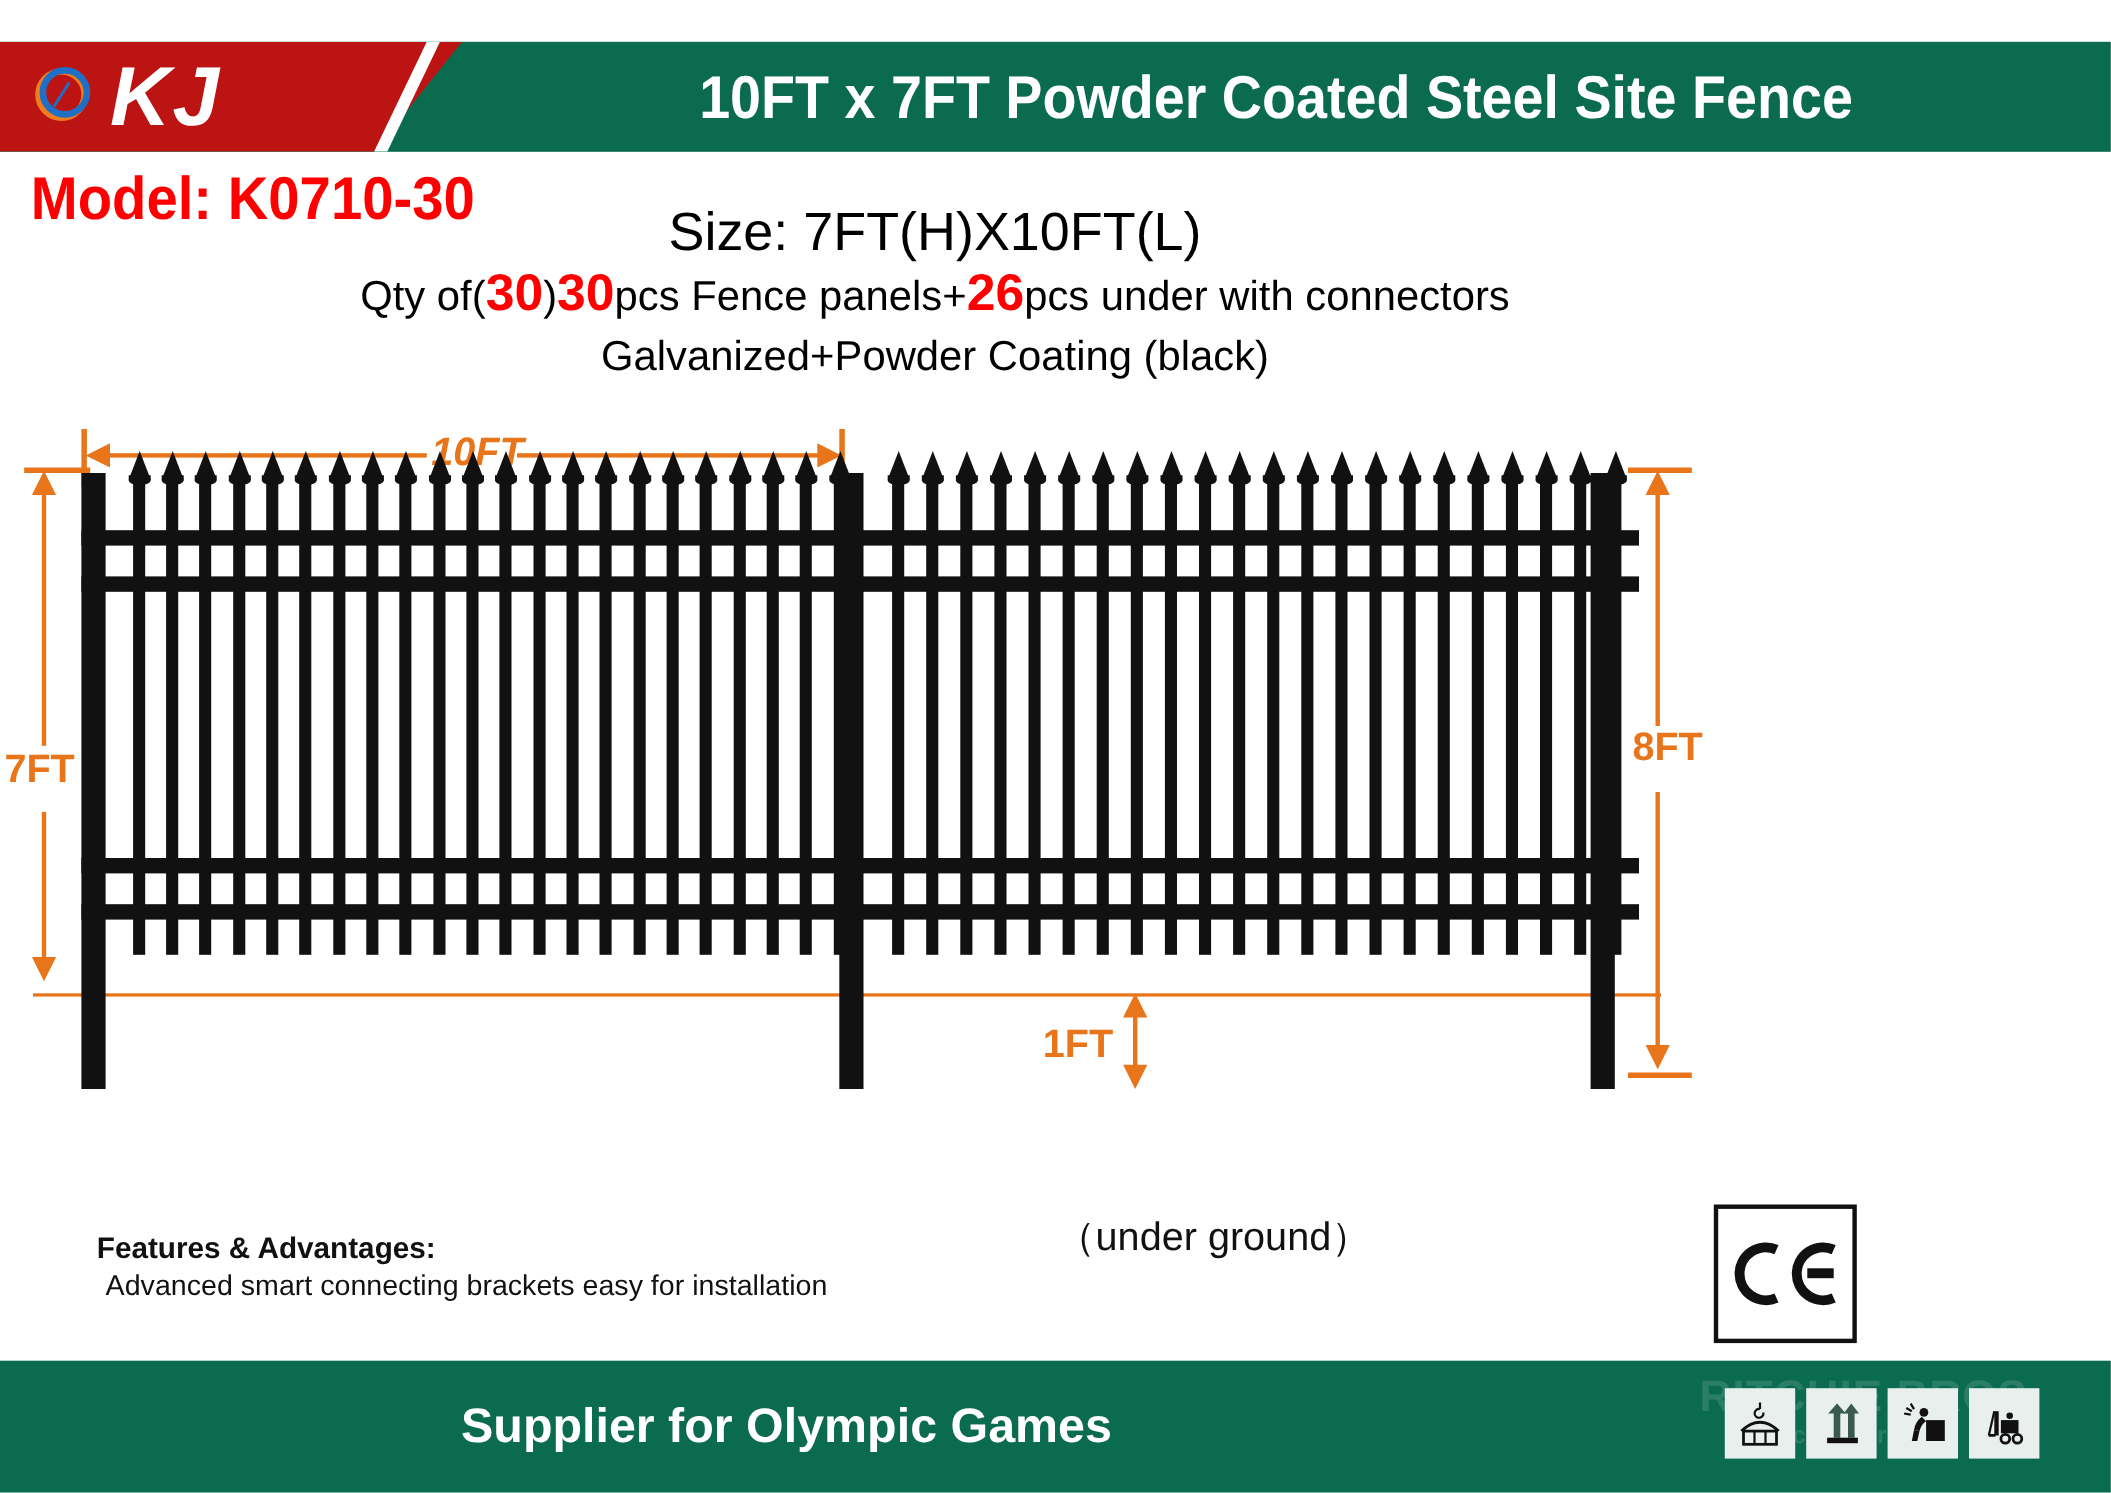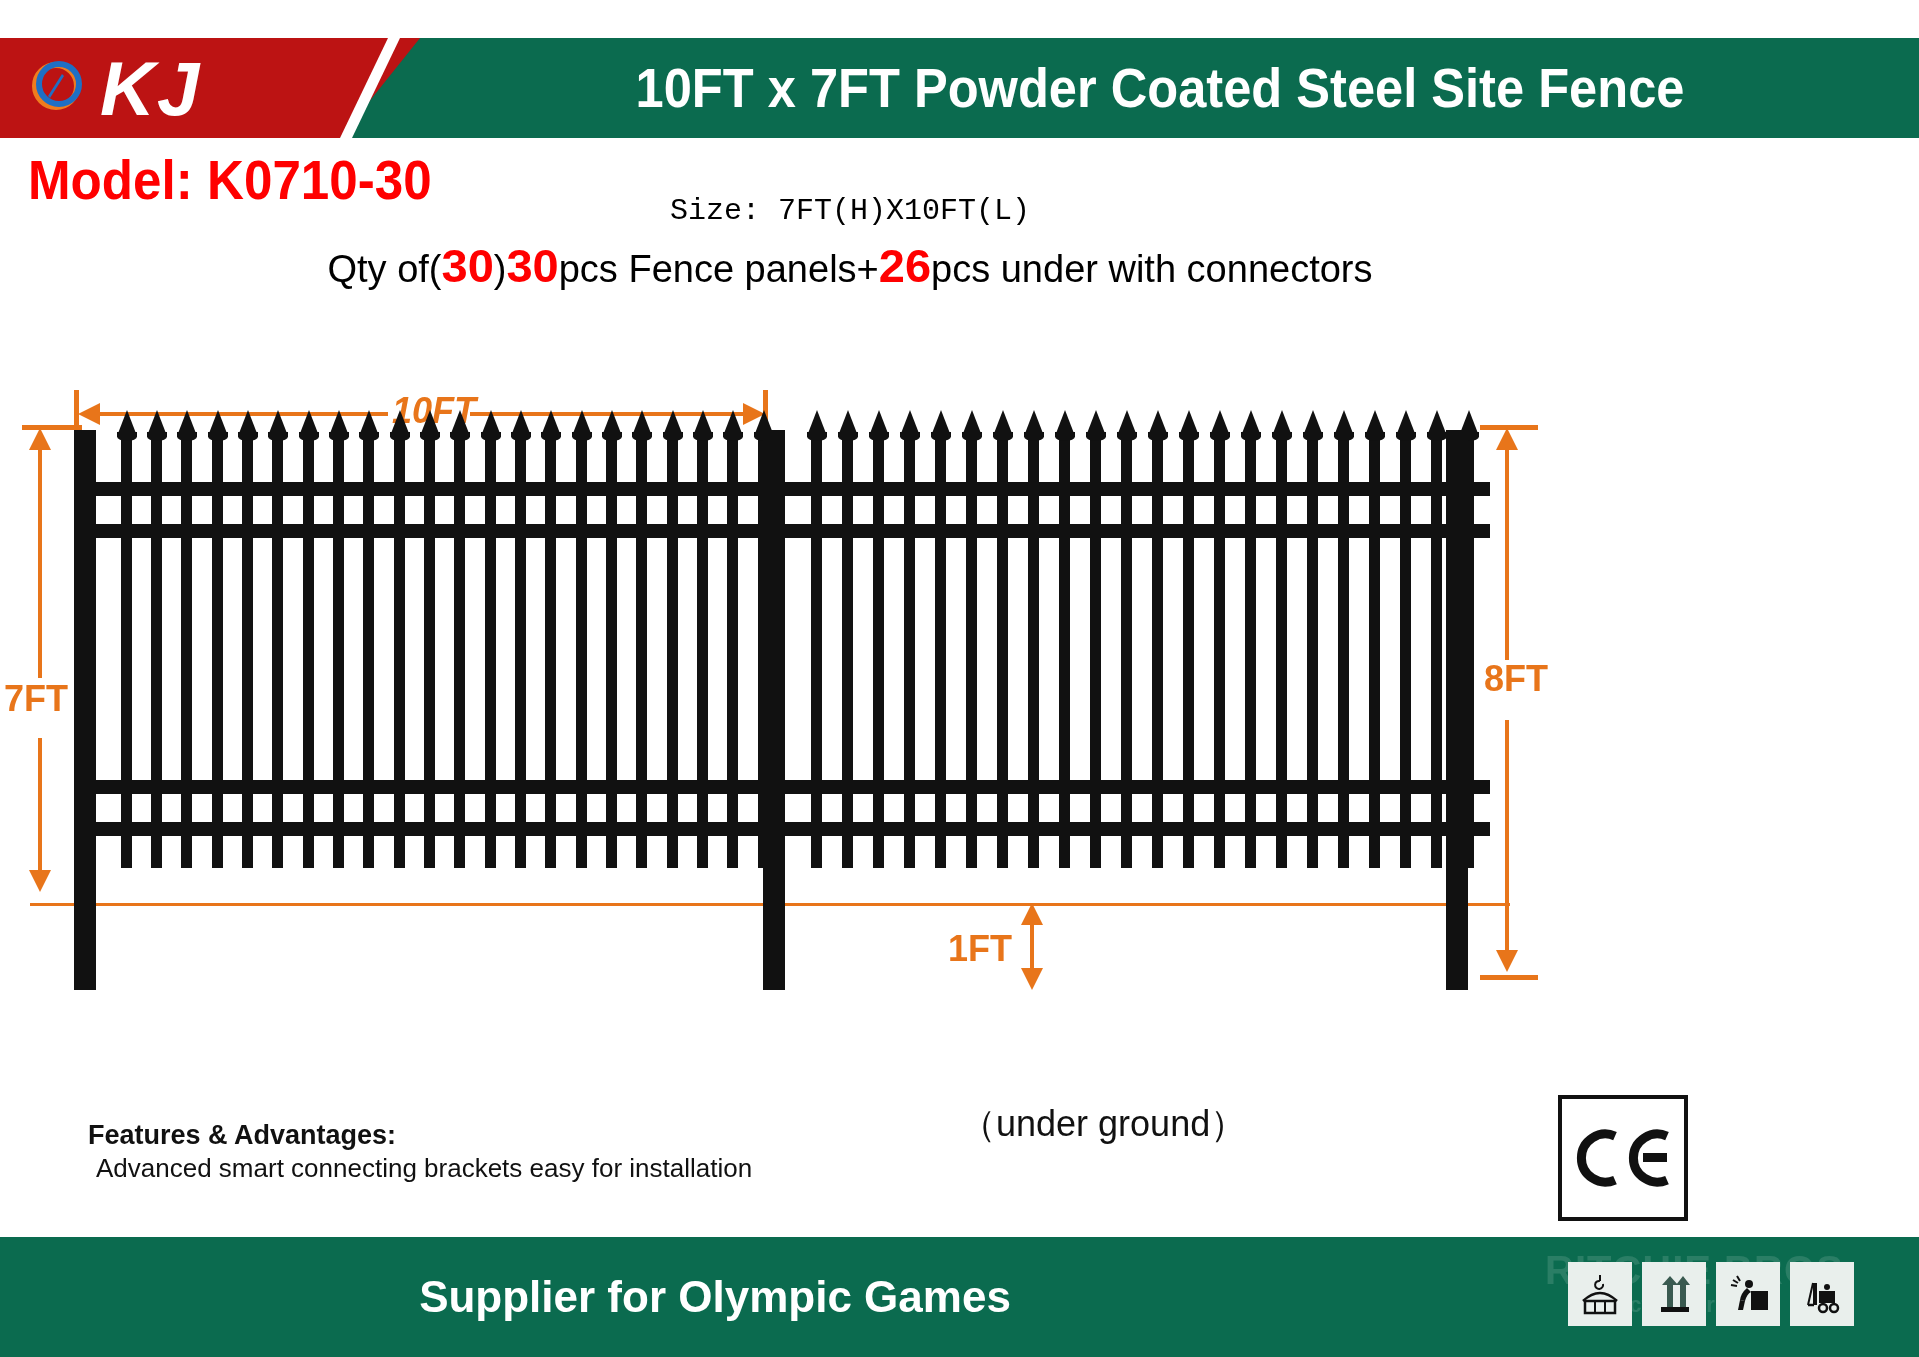--- a/index.html
+++ b/index.html
@@ -48,21 +48,21 @@
     position:absolute;left:28px;top:148px;
     color:#ff0000;font-size:55px;font-weight:bold;
     transform:scaleX(0.93);transform-origin:left top;
     white-space:nowrap;
   }
   .spec-block{
     position:absolute;left:260px;top:185px;width:1180px;
     text-align:center;color:#000000;
   }
   .spec-line1{font-size:44px;font-weight:bold;line-height:54px;white-space:nowrap;}
-  .spec-line2{font-size:30px;line-height:52px;white-space:nowrap;font-family:Liberation Mono, monospace;}
+  .spec-line2{font-size:49px;line-height:52px;white-space:nowrap;}
   .spec-line3{font-size:38px;line-height:58px;white-space:nowrap;}
   .spec-line4{font-size:38px;line-height:50px;white-space:nowrap;}
   .hl{color:#ff0000;font-weight:bold;font-size:47px;}
 
   
   .drawing{position:absolute;left:0;top:390px;width:1919px;height:840px;}
 
   
   .dim-line-h{position:absolute;height:4px;background:#e8751a;}
   .dim-line-v{position:absolute;width:4px;background:#e8751a;}
@@ -155,20 +155,21 @@
 
   <div class="kj-text">KJ</div>
   <div class="header-title">10FT x 7FT Powder Coated Steel Site Fence</div>
 </div>
 
 <div class="model">Model: K0710-30</div>
 
 <div class="spec-block">
   <div class="spec-line2">Size: 7FT(H)X10FT(L)</div>
   <div class="spec-line3"><span>Qty of(</span><span class="hl">30</span><span>)</span><span class="hl">30</span><span>pcs Fence panels+</span><span class="hl">26</span><span>pcs under with connectors</span></div>
+  <div class="spec-line4">Galvanized+Powder Coating (black)</div>
 </div>
 
 <div class="drawing">
 
   <div class="tick-v" style="left:74px;top:0px;width:5px;height:52px;"></div>
   <div class="tick-v" style="left:763px;top:0px;width:5px;height:52px;"></div>
   <div class="dim-line-h" style="left:98px;top:22px;width:290px;"></div>
   <div class="dim-line-h" style="left:470px;top:22px;width:275px;"></div>
   <div class="arrow arrow-left" style="left:78px;top:13px;"></div>
   <div class="arrow arrow-right" style="left:743px;top:13px;"></div>

